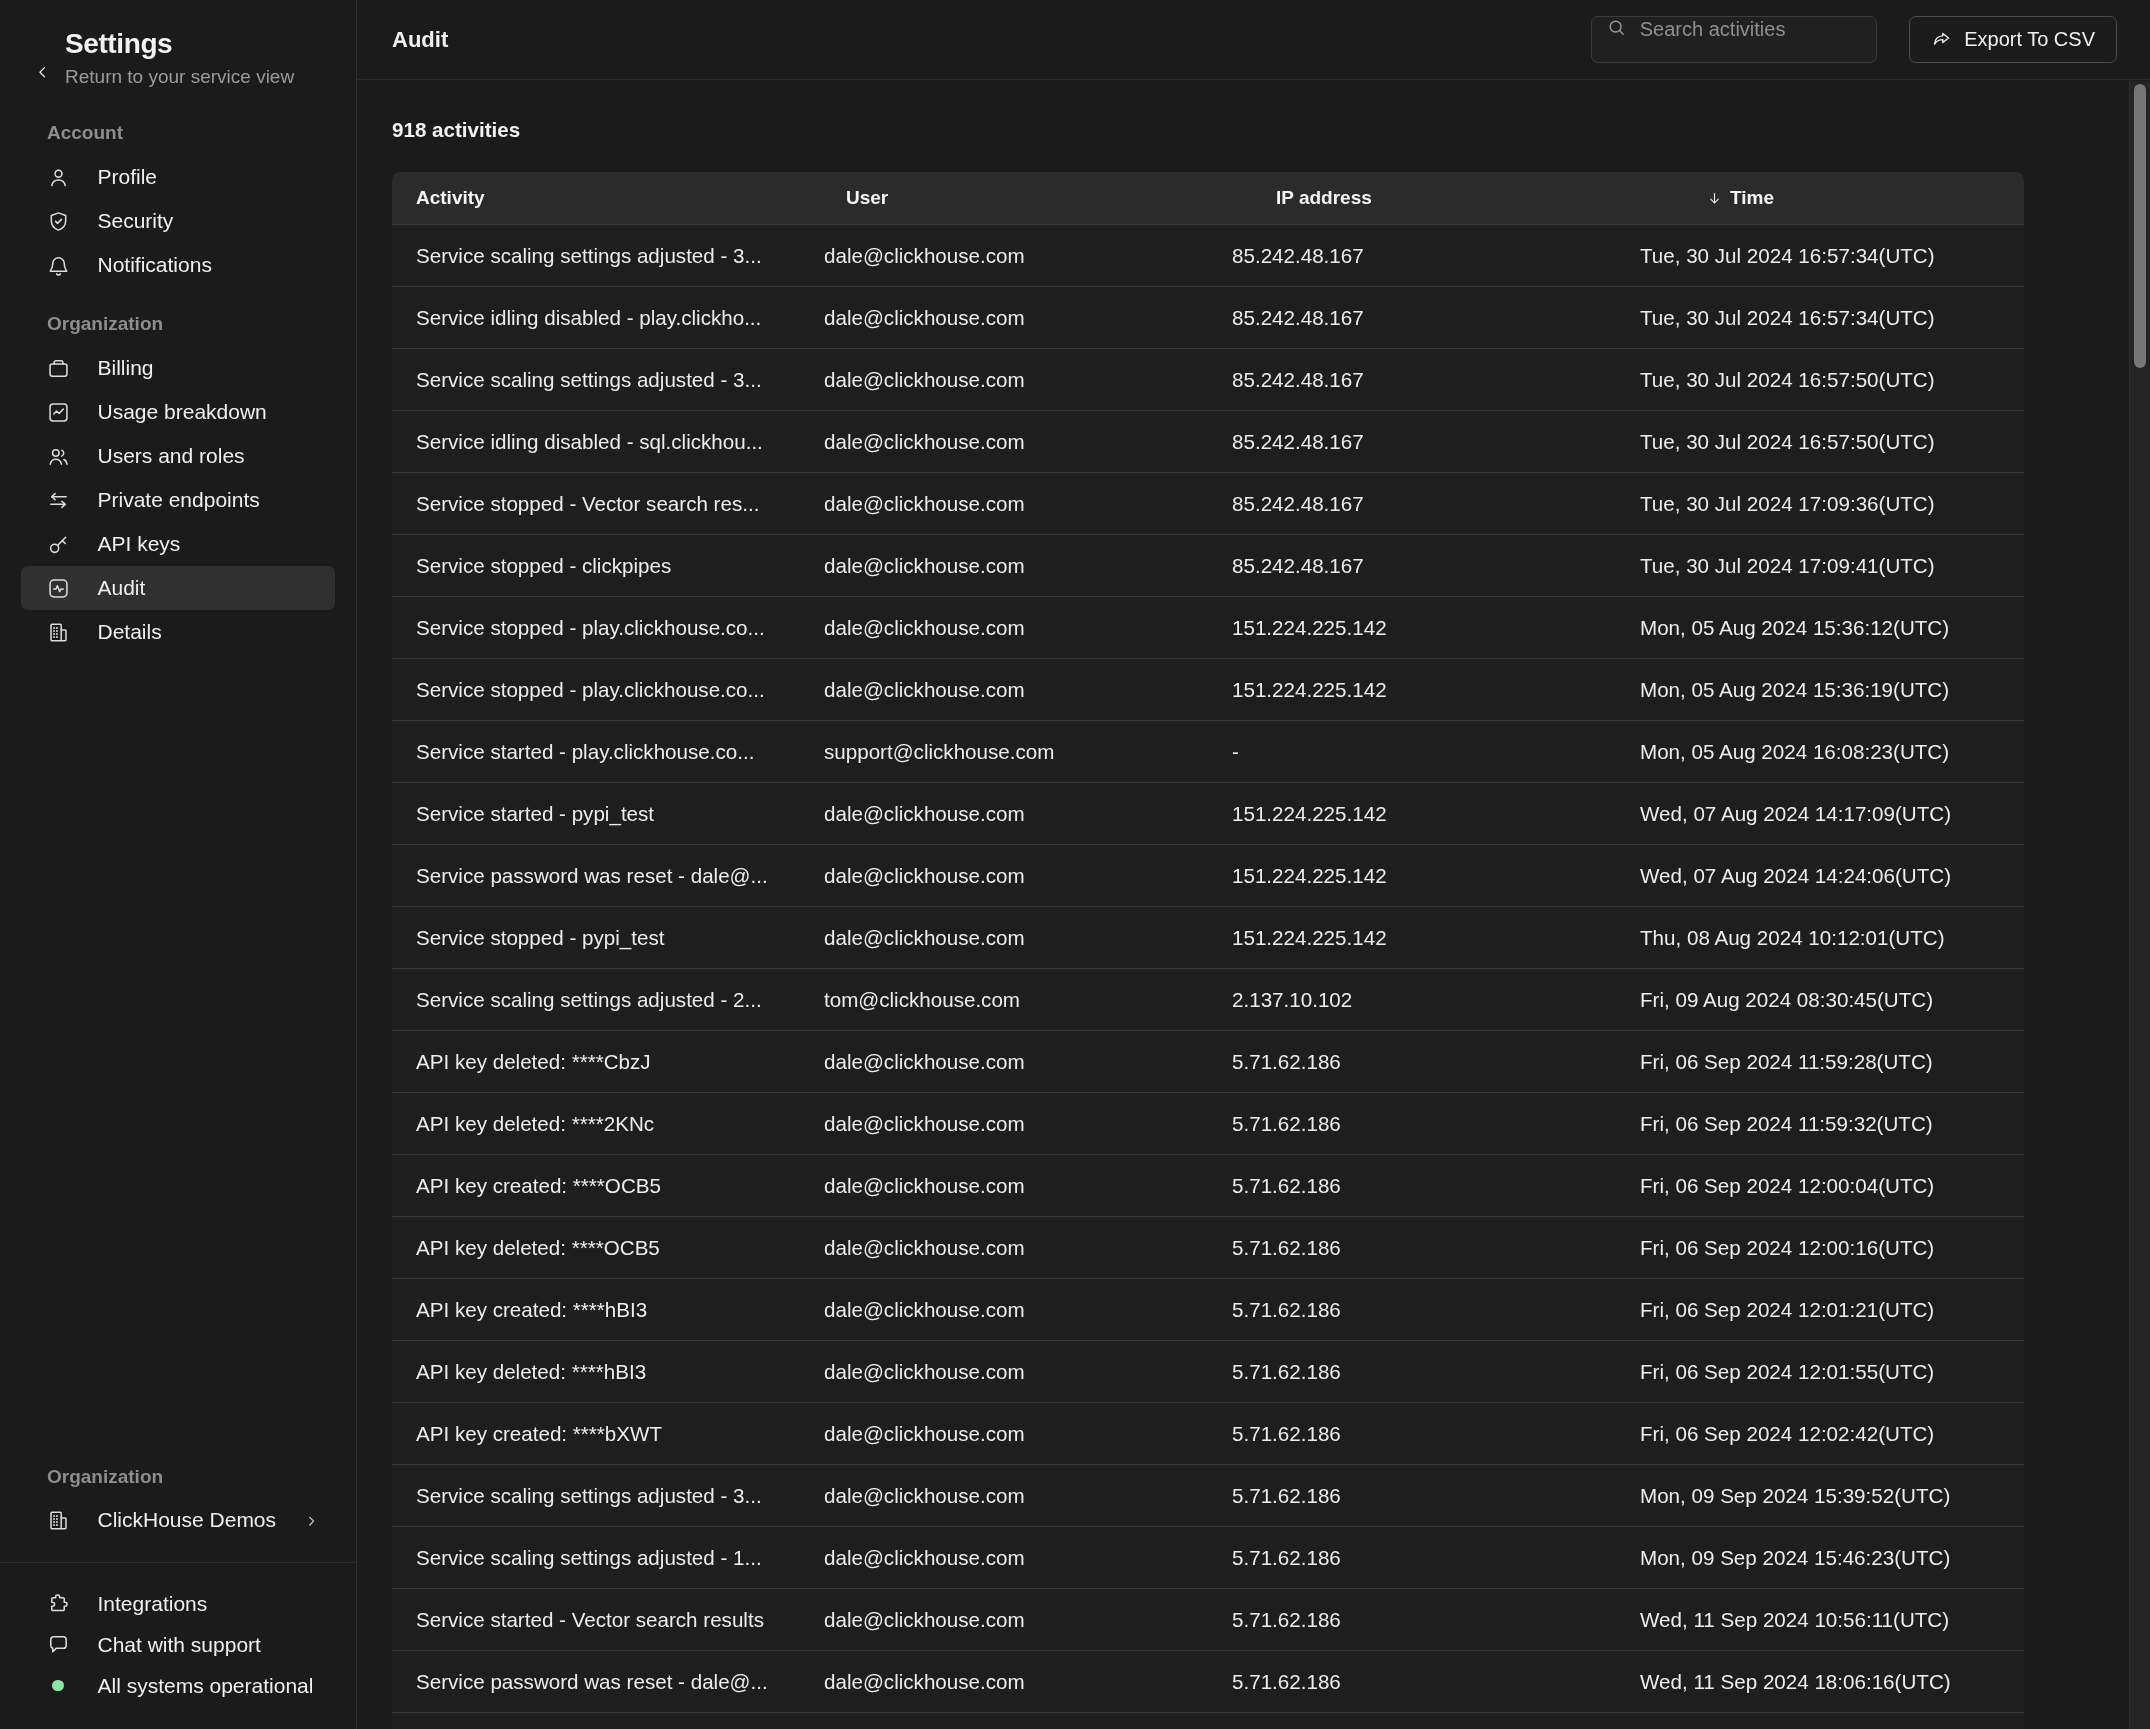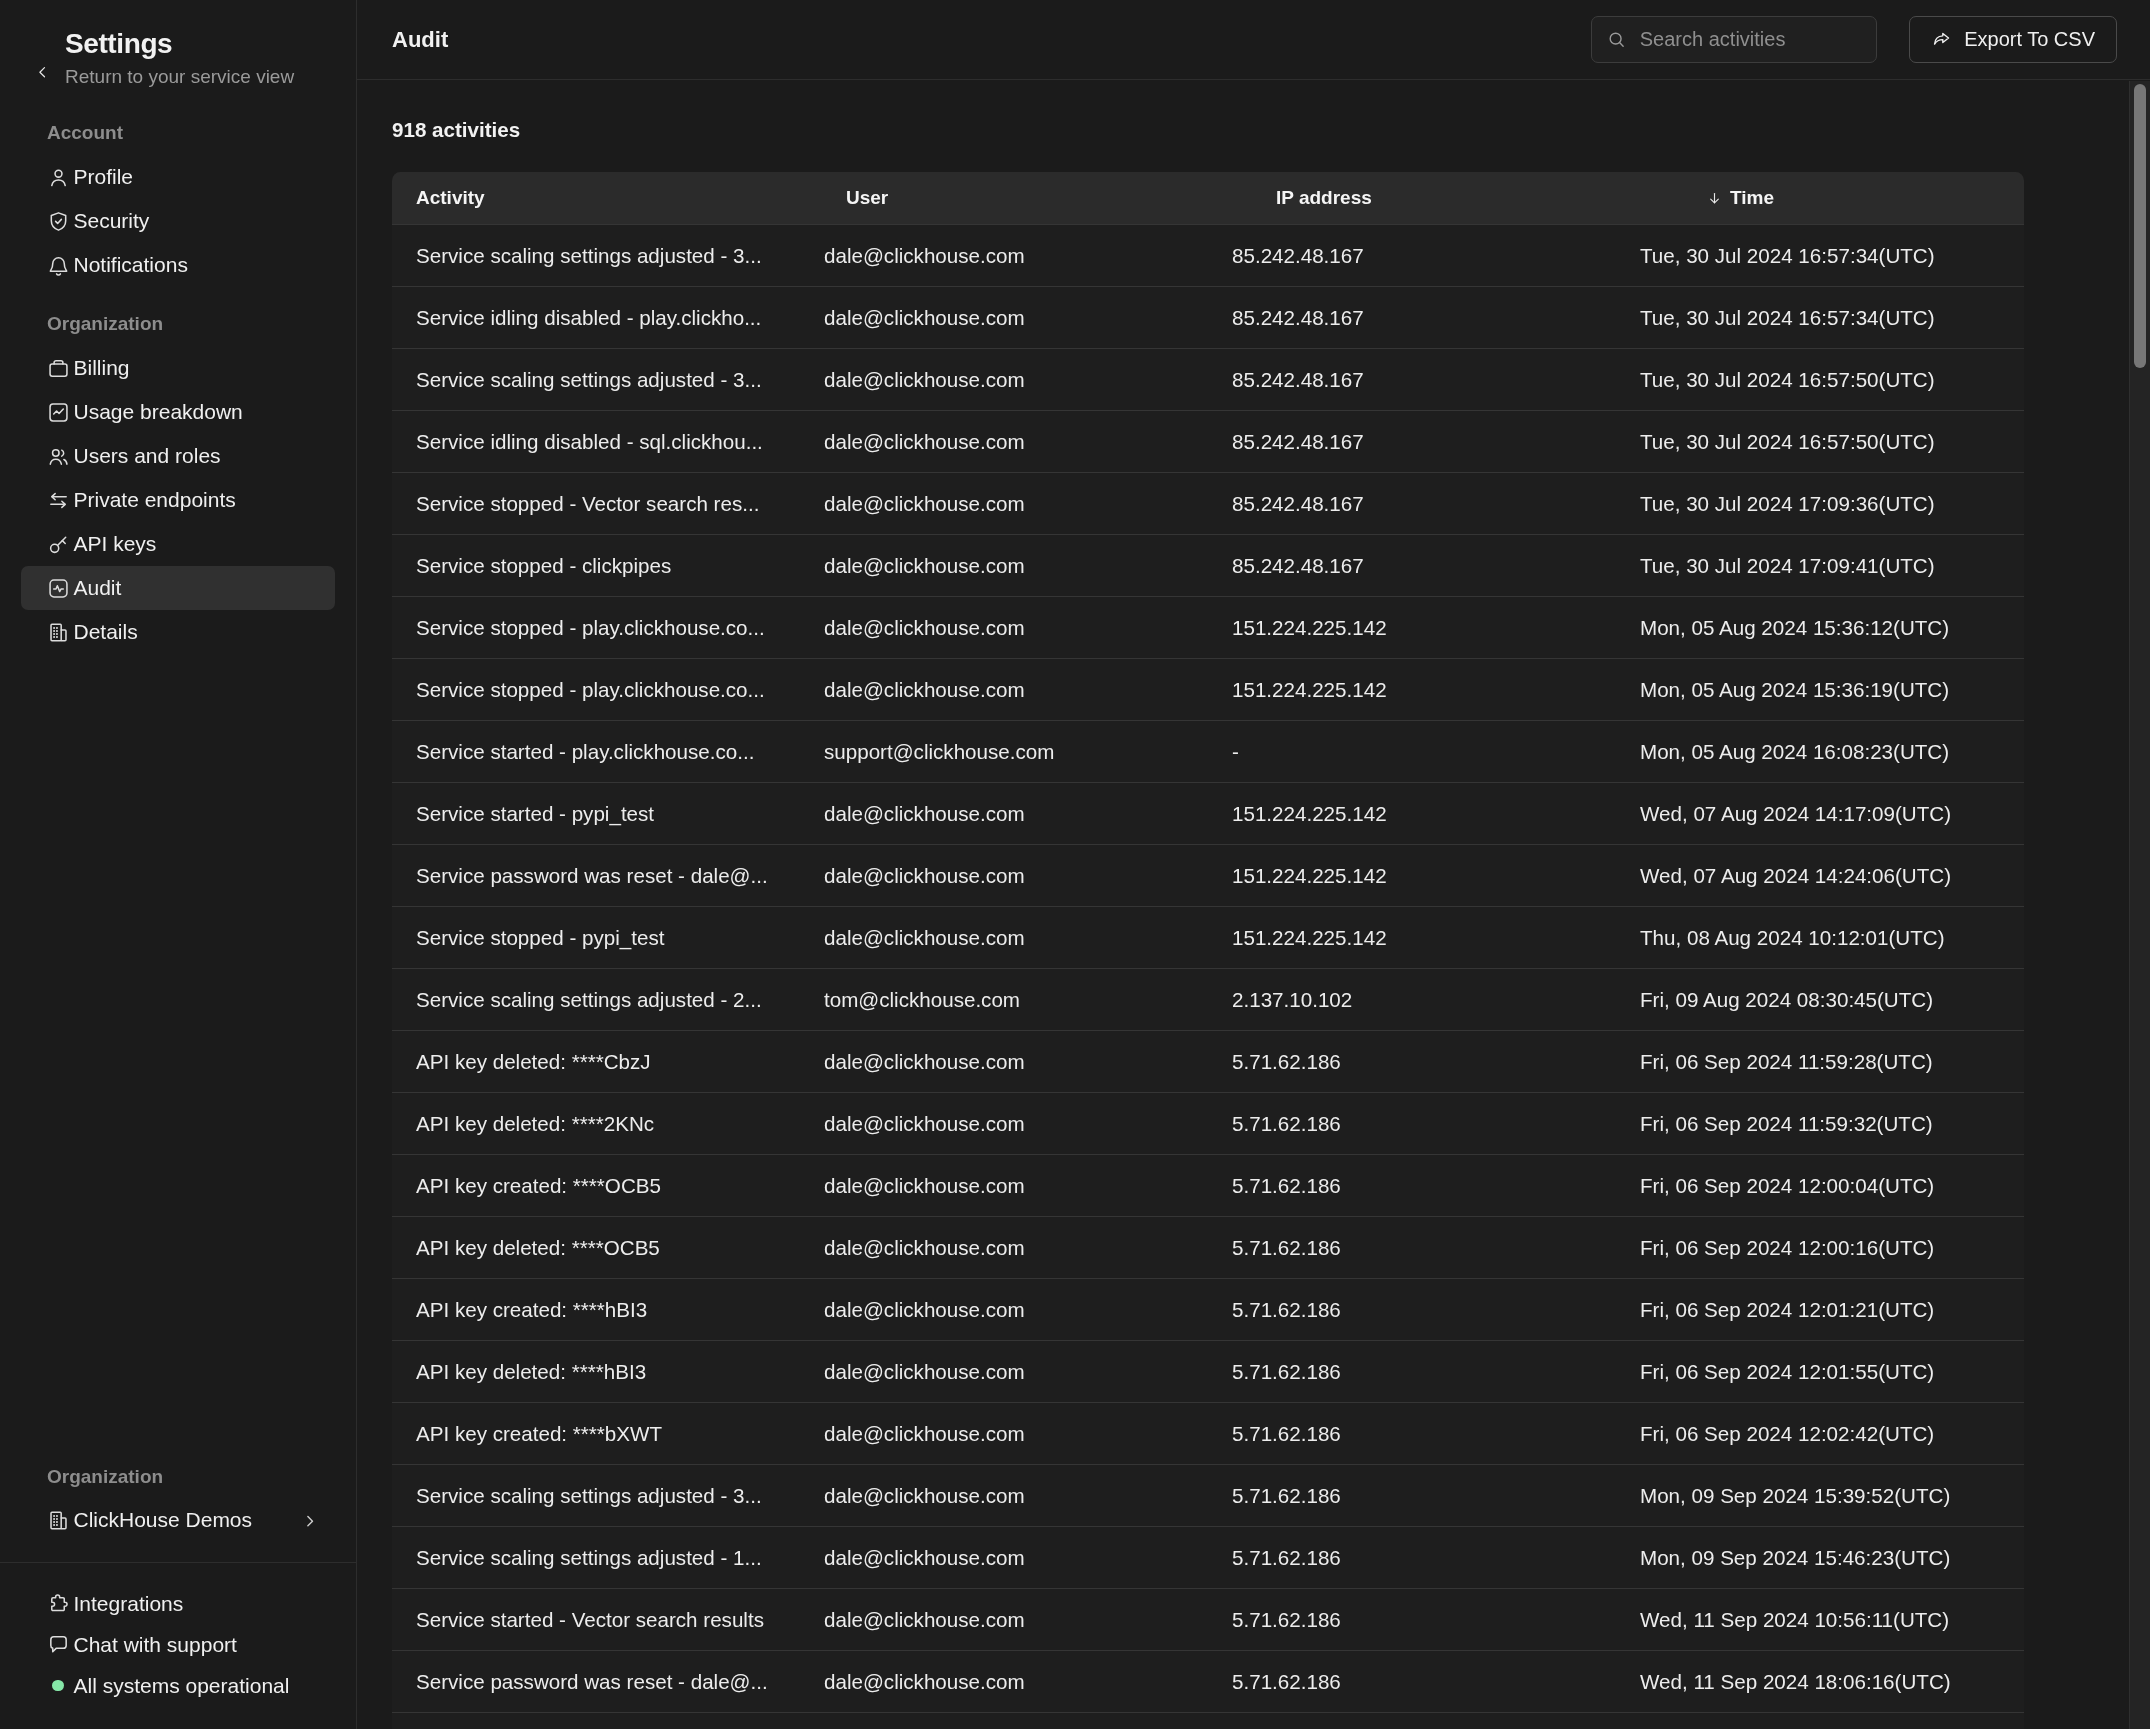--- a/index.html
+++ b/index.html
@@ -32,21 +32,21 @@
 
   .sb-sections { margin-top:34px; }
   .sb-section + .sb-section { margin-top:25.5px; }
   .sb-label {
     font-size:19px; font-weight:600; color:#8d8d8d;
     padding-left:47px; margin-bottom:11.3px;
   }
   .sb-item {
     height:44px; margin:0 21px; border-radius:7px;
     display:flex; align-items:center;
-    padding:0 15.6px 0 25.5px; gap:4px;
+    padding:0 15.6px 0 25.5px; gap:28px;
     font-size:21px; color:#f0f0f0; cursor:pointer;
     white-space:nowrap;
     text-align:right;
   }
   .sb-item.selected { background:#303030; }
   .ico { width:23px; height:23px; flex:none; display:flex; align-items:center; justify-content:center; color:#dcdcdc; }
   .ico svg { width:100%; height:100%; fill:none; stroke:currentColor; stroke-width:1.6; stroke-linecap:round; stroke-linejoin:round; }
   .sb-spacer { flex:1; }
 
   .sb-bottom .sb-label { margin-bottom:10px; }
@@ -63,21 +63,21 @@
     height:80px; flex:none;
     border-bottom:0.7px solid #2d2d2d;
     display:flex; align-items:center;
     padding:0 34px 0 35px;
   }
   .page-title { font-size:22px; font-weight:700; }
   .header-actions { margin-left:auto; display:flex; align-items:center; gap:32px; }
   .search-box {
     width:286px; height:47px;
     background:#202020; border:1.1px solid #3c3c3c; border-radius:7px;
-    display:flex; align-items:center; gap:10.6px; padding:0 14px;
+    display:flex; align-items:flex-start; gap:10.6px; padding:0 14px;
   }
   .search-box .ico { width:21px; height:21px; color:#9a9a9a; }
   .search-box input {
     flex:1; min-width:0; background:transparent; border:none; outline:none;
     color:#e9e9e9; font-size:20px; font-family:inherit;
   }
   .search-box input::placeholder { color:#8f8f8f; }
   .export-btn {
     height:47px; padding:0 21px;
     background:transparent; border:1.1px solid #4a4a4a; border-radius:7px;

